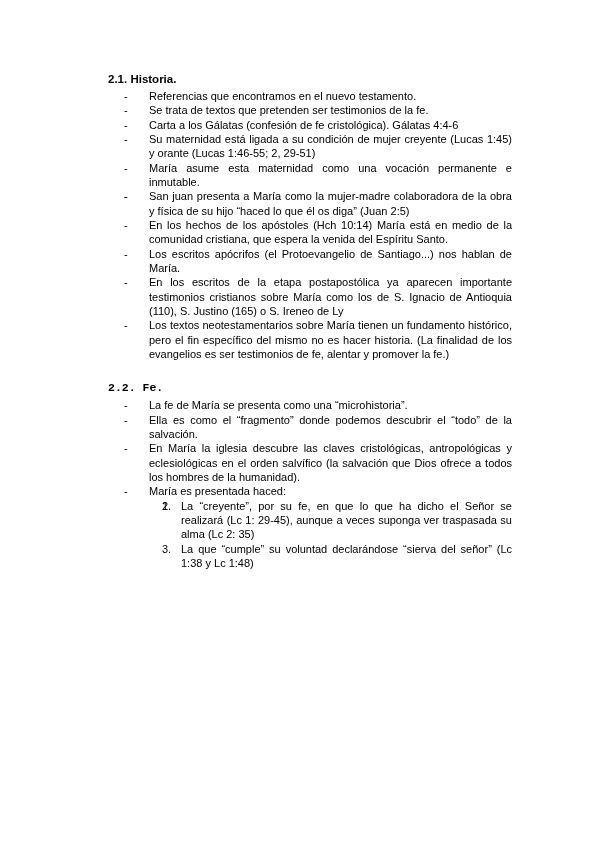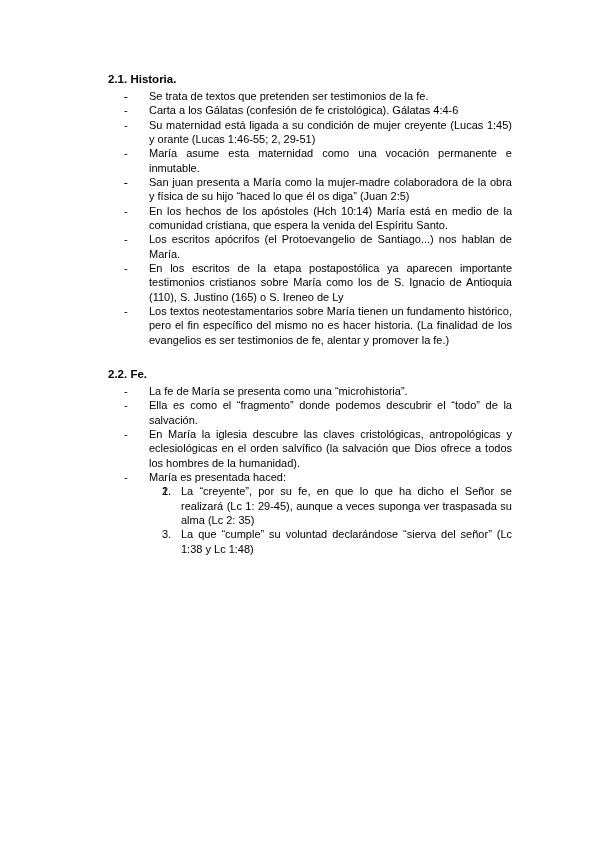--- a/index.html
+++ b/index.html
@@ -24,20 +24,21 @@
     width: 404px;
   }
   .heading {
     font-size: 11.5px;
     font-weight: bold;
     line-height: 14px;
     margin: 0 0 3px 0;
   }
   .heading.second {
     margin-top: 20px;
+    font-family: Liberation Mono, monospace;
   }
   .dash-list {
     list-style: none;
     margin: 0;
     padding: 0;
   }
   .dash-item {
     position: relative;
     padding-left: 41px;
     font-size: 11px;
@@ -72,20 +73,21 @@
 </head>
 <body>
 
 <div class="page">
   <div class="content">
 
     <h2 class="heading">2.1. Historia.</h2>
     <ul class="dash-list">
       <li class="dash-item">
         <span class="marker">-</span>
+        <span>Referencias que encontramos en el nuevo testamento.</span>
       </li>
       <li class="dash-item">
         <span class="marker">-</span>
         <span>Se trata de textos que pretenden ser testimonios de la fe.</span>
       </li>
       <li class="dash-item">
         <span class="marker">-</span>
         <span>Carta a los Gálatas (confesión de fe cristológica). Gálatas 4:4-6</span>
       </li>
       <li class="dash-item">

